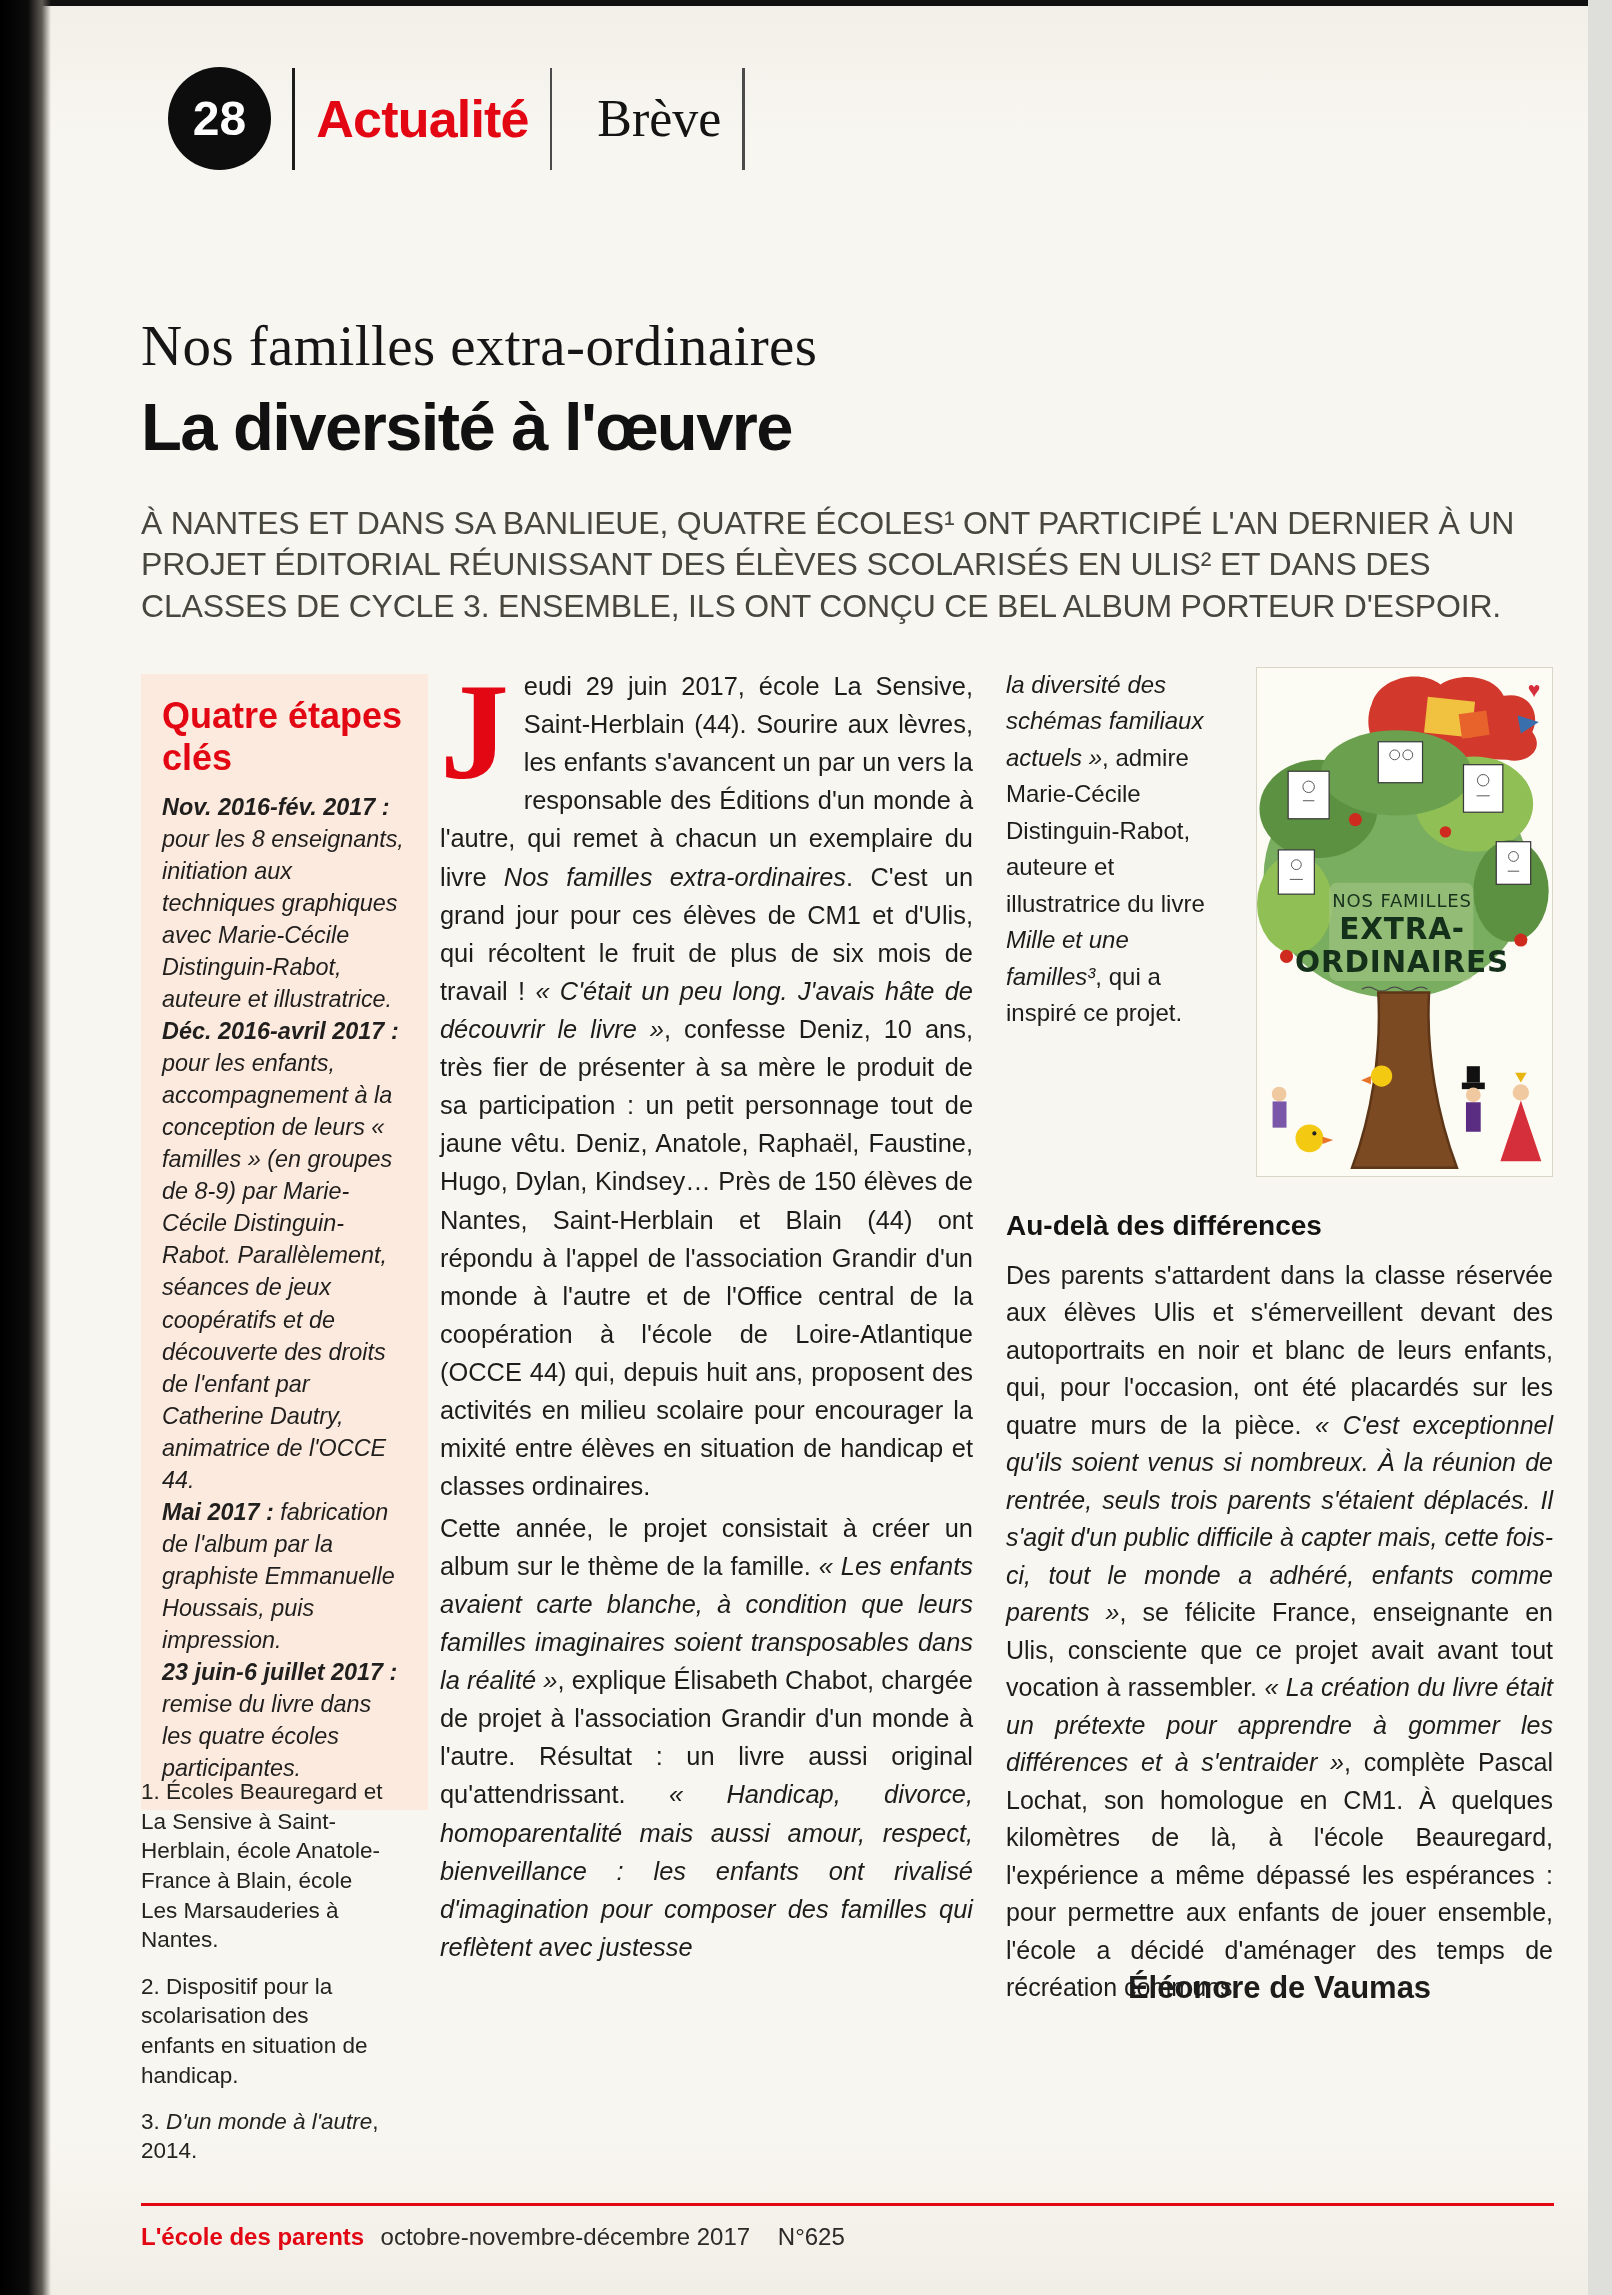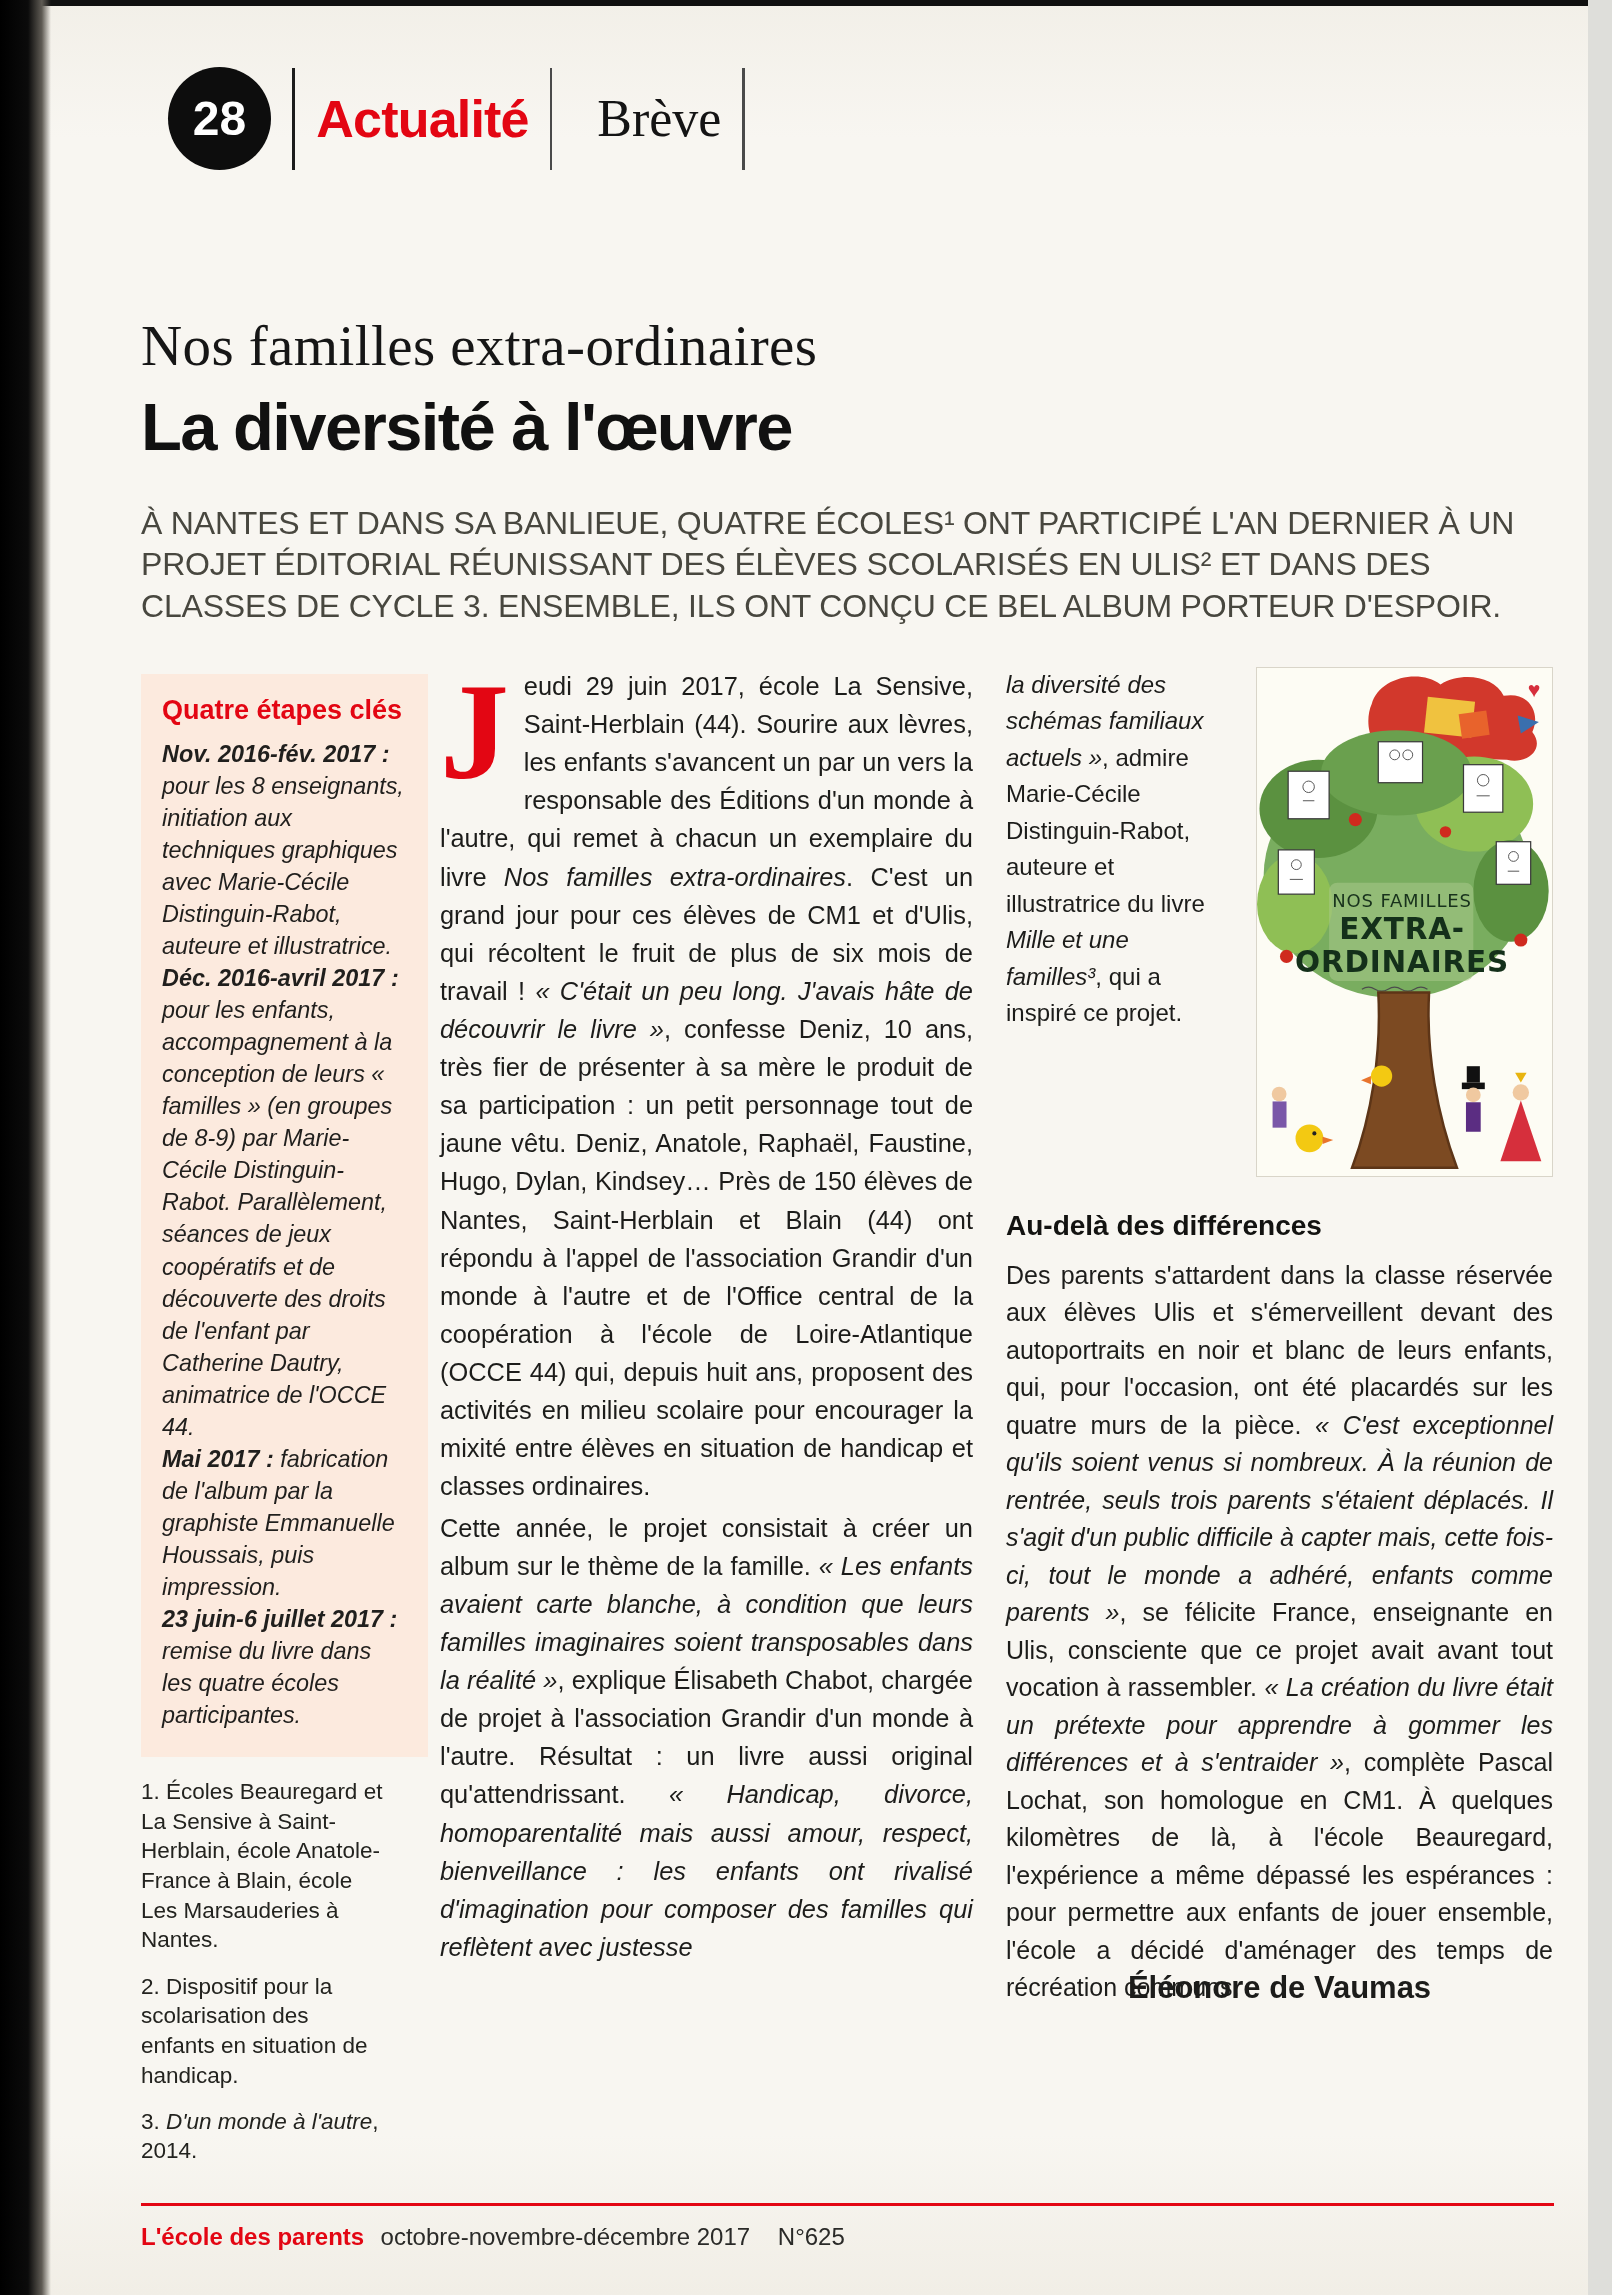--- a/index.html
+++ b/index.html
@@ -23,21 +23,21 @@
 
   
   .titles { position:absolute; left:141px; top:313px; width:1426px; }
   .kicker { margin:0; font-family:"Liberation Serif", serif; font-weight:400; font-size:57px; color:#161616; letter-spacing:0.4px; }
   .title  { margin:9.8px 0 0; font-size:67px; font-weight:bold; color:#111; letter-spacing:-1.6px; }
   .standfirst { margin:38px 0 0; max-width:1418px; font-size:32px; line-height:1.3; color:#48473f; letter-spacing:-0.2px; }
 
   
   .sidebar { position:absolute; left:141px; top:674px; width:287px; box-sizing:border-box;
     background:#fceade; padding:21px 21px 26px; }
-  .sidebar-title { margin:0 0 11.5px; color:#e30613; font-size:27px; font-weight:bold; }
+  .sidebar-title { margin:0 0 11.5px; color:#e30613; font-size:36px; font-weight:bold; }
   .sidebar-entry { margin:0; font-style:italic; font-size:23.4px; line-height:1.37; color:#201f1d; }
   .sidebar-entry .lead { font-weight:bold; }
 
   .footnotes { position:absolute; left:141px; top:1777px; width:246px; font-size:22.5px; line-height:1.32; color:#23231f; }
   .footnote { margin:0 0 16.4px; }
 
   
   .mid-col { position:absolute; left:440px; top:667px; width:533px; font-size:25.4px; line-height:1.5;
     text-align:justify; color:#1c1c1a; hyphens:auto; }
   .para { margin:0; }

